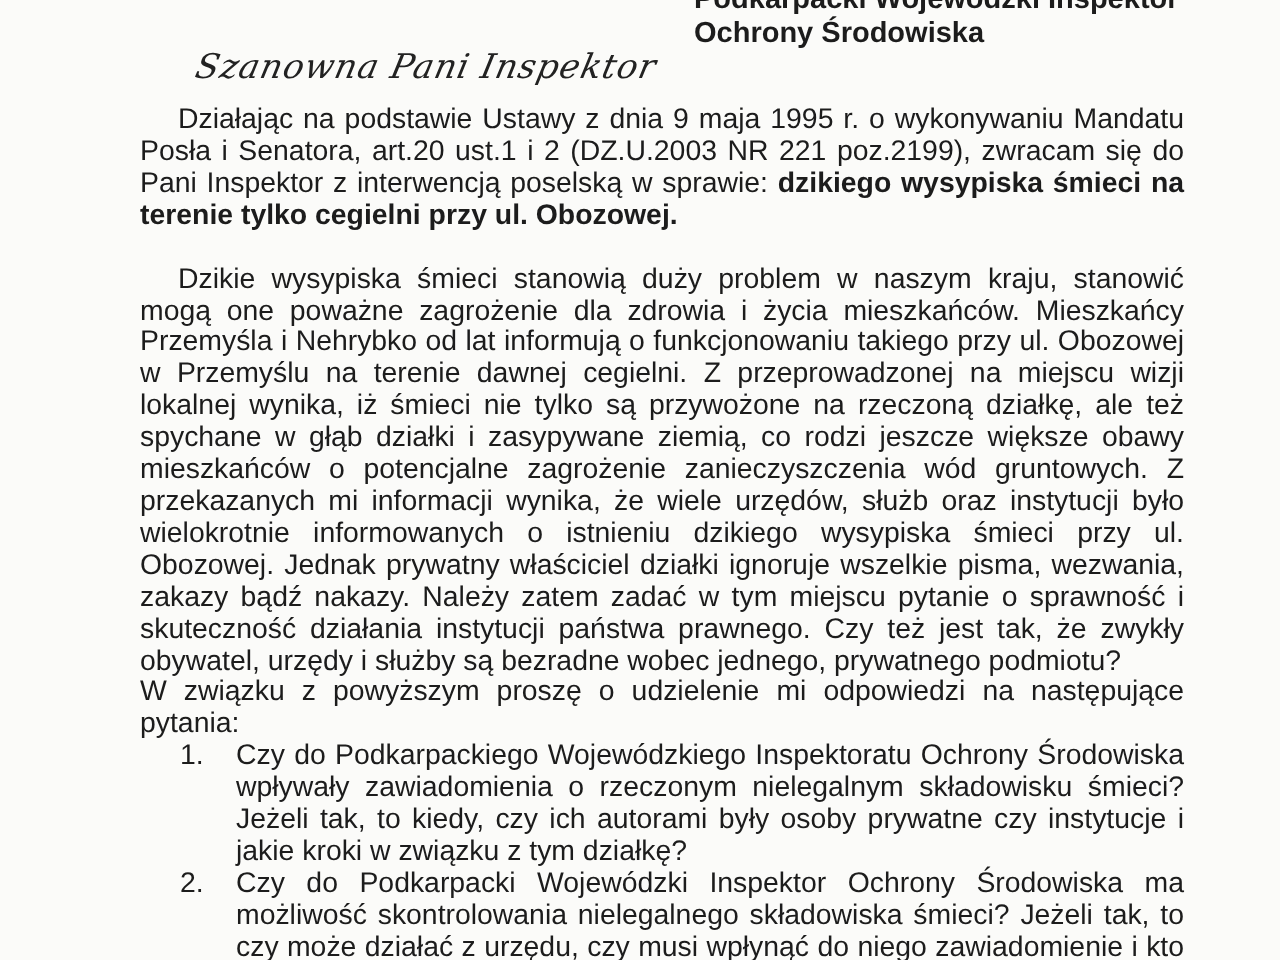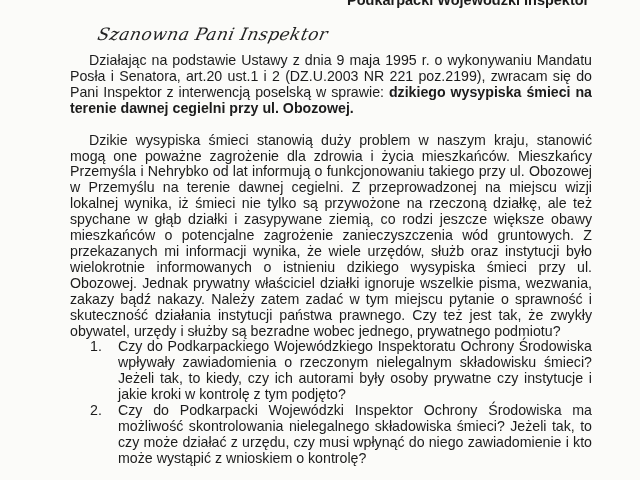--- a/index.html
+++ b/index.html
@@ -30,25 +30,27 @@
   .body b { font-weight: bold; }
   ol { margin: 0; padding-left: 0; list-style: none; }
   ol li { position: relative; padding-left: 48px; text-align: justify; }
   ol li .num { position: absolute; left: 20px; top: 0; }
 </style>
 </head>
 <body>
 
 <div class="addressee">
   <div>Podkarpacki Wojewódzki Inspektor</div>
+  <div>Ochrony Środowiska</div>
 </div>
 
 <div class="salutation">Szanowna Pani Inspektor</div>
 
 <div class="body">
-  <p class="indent"><span>Działając na podstawie Ustawy z dnia 9 maja 1995 r. o wykonywaniu Mandatu Posła i Senatora, art.20 ust.1 i 2 (DZ.U.2003 NR 221 poz.2199), zwracam się do Pani Inspektor z interwencją poselską w sprawie: </span><b>dzikiego wysypiska śmieci na terenie dawnej cegielni przy ul. Obozowej.</b></p>
+  <p class="indent"><span>Działając na podstawie Ustawy z dnia 9 maja 1995 r. o wykonywaniu Mandatu Posła i Senatora, art.20 ust.1 i 2 (DZ.U.2003 NR 221 poz.2199), zwracam się do Pani Inspektor z interwencją poselską w sprawie: </span><b>dzikiego wysypiska śmieci na terenie tylko cegielni przy ul. Obozowej.</b></p>
   <p class="indent gap">Dzikie wysypiska śmieci stanowią duży problem w naszym kraju, stanowić mogą one poważne zagrożenie dla zdrowia i życia mieszkańców. Mieszkańcy Przemyśla i Nehrybko od lat informują o funkcjonowaniu takiego przy ul. Obozowej w Przemyślu na terenie dawnej cegielni. Z przeprowadzonej na miejscu wizji lokalnej wynika, iż śmieci nie tylko są przywożone na rzeczoną działkę, ale też spychane w głąb działki i zasypywane ziemią, co rodzi jeszcze większe obawy mieszkańców o potencjalne zagrożenie zanieczyszczenia wód gruntowych. Z przekazanych mi informacji wynika, że wiele urzędów, służb oraz instytucji było wielokrotnie informowanych o istnieniu dzikiego wysypiska śmieci przy ul. Obozowej. Jednak prywatny właściciel działki ignoruje wszelkie pisma, wezwania, zakazy bądź nakazy. Należy zatem zadać w tym miejscu pytanie o sprawność i skuteczność działania instytucji państwa prawnego. Czy też jest tak, że zwykły obywatel, urzędy i służby są bezradne wobec jednego, prywatnego podmiotu?</p>
+  <p>W związku z powyższym proszę o udzielenie mi odpowiedzi na następujące pytania:</p>
   <ol>
-    <li><span class="num">1.</span><span>Czy do Podkarpackiego Wojewódzkiego Inspektoratu Ochrony Środowiska wpływały zawiadomienia o rzeczonym nielegalnym składowisku śmieci? Jeżeli tak, to kiedy, czy ich autorami były osoby prywatne czy instytucje i jakie kroki w kontrolę z tym podjęto?</span></li>
+    <li><span class="num">1.</span><span>Czy do Podkarpackiego Wojewódzkiego Inspektoratu Ochrony Środowiska wpływały zawiadomienia o rzeczonym nielegalnym składowisku śmieci? Jeżeli tak, to kiedy, czy ich autorami były osoby prywatne czy instytucje i jakie kroki w związku z tym działkę?</span></li>
     <li><span class="num">2.</span><span>Czy do Podkarpacki Wojewódzki Inspektor Ochrony Środowiska ma możliwość skontrolowania nielegalnego składowiska śmieci? Jeżeli tak, to czy może działać z urzędu, czy musi wpłynąć do niego zawiadomienie i kto może wystąpić z wnioskiem o kontrolę?</span></li>
 
   </ol>
 </div>
 
 </body></html>

